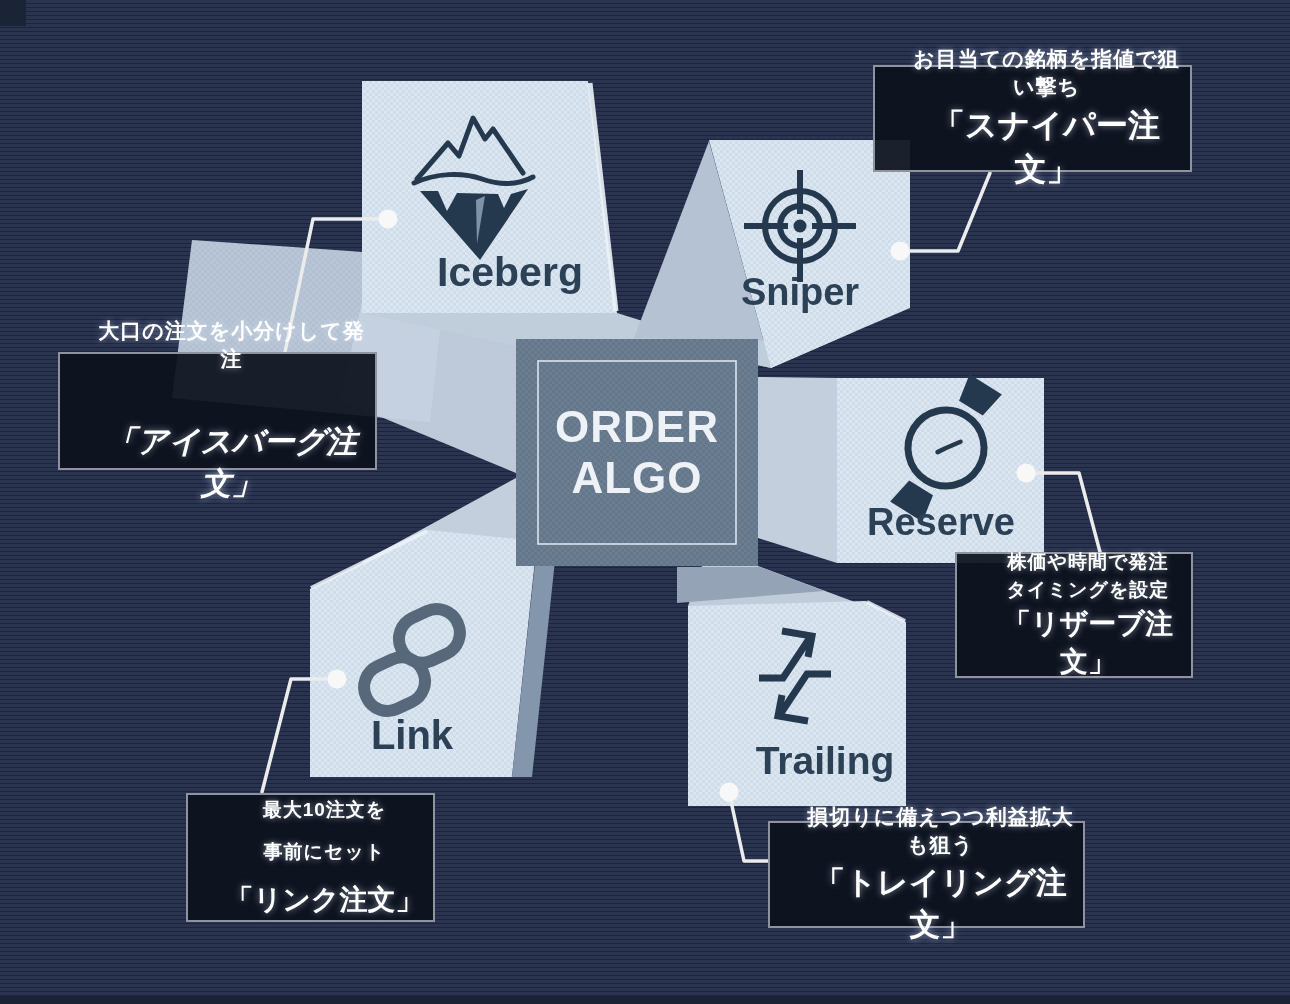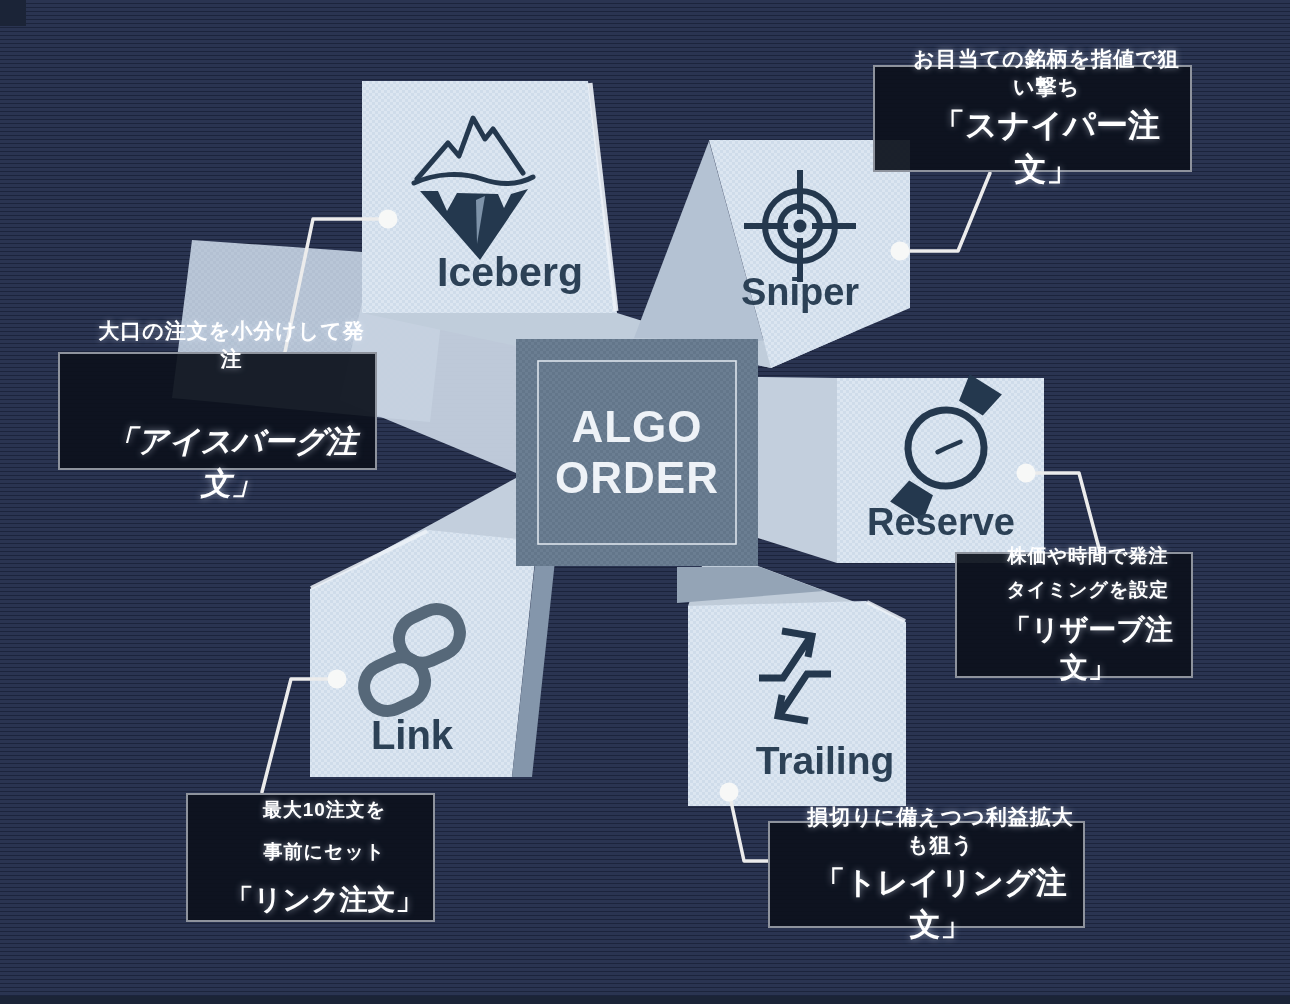--- a/index.html
+++ b/index.html
@@ -43,21 +43,21 @@
     background:var(--tooltip-bg);border:2px solid var(--tooltip-border);
     display:flex;flex-direction:column;align-items:center;justify-content:center;
     text-align:center;color:var(--tooltip-text);gap:3px;padding-left:28px;
   }
   .tip-line{font-weight:700;letter-spacing:1px;text-shadow:0 0 6px rgba(225,238,255,.55);}
   .tip-head{font-weight:700;text-shadow:0 0 7px rgba(225,238,255,.55);}
   .tt-iceberg{left:58px;top:352px;width:319px;height:118px;gap:48px;}
   .tt-iceberg .tip-line{font-size:21px;}  .tt-iceberg .tip-head{font-size:31px;font-style:italic;}
   .tt-sniper{left:873px;top:65px;width:319px;height:107px;}
   .tt-sniper .tip-line{font-size:21px;}   .tt-sniper .tip-head{font-size:32px;}
-  .tt-reserve{left:955px;top:552px;width:238px;height:126px;gap:8px;}
+  .tt-reserve{left:955px;top:552px;width:238px;height:126px;gap:2px;}
   .tt-reserve .tip-line{font-size:19px;}  .tt-reserve .tip-head{font-size:28px;}
   .tt-trailing{left:768px;top:821px;width:317px;height:107px;}
   .tt-trailing .tip-line{font-size:21px;} .tt-trailing .tip-head{font-size:31px;}
   .tt-link{left:186px;top:793px;width:249px;height:129px;gap:16px;}
   .tt-link .tip-line{font-size:19px;}     .tt-link .tip-head{font-size:28px;}
 </style>
 </head>
 <body>
 
 <div class="stage">
@@ -151,22 +151,22 @@
     <g fill="#f7f8f7">
       <circle cx="388" cy="219" r="9.5"></circle>
       <circle cx="900" cy="251" r="9.5"></circle>
       <circle cx="1026" cy="473" r="9.5"></circle>
       <circle cx="729" cy="792" r="9.5"></circle>
       <circle cx="337" cy="679" r="9.5"></circle>
     </g>
   </svg>
 
   <div class="overlay center-title">
+    <span>ORDER</span>
     <span>ALGO</span>
-    <span>ORDER</span>
   </div>
 
   <div class="panel-label label-iceberg">Iceberg</div>
   <div class="panel-label label-reserve">Reserve</div>
   <div class="panel-label label-sniper">Sniper</div>
   <div class="panel-label label-trailing">Trailing</div>
   <div class="panel-label label-link">Link</div>
 
   <div class="tooltip tt-iceberg">
     <div class="tip-line">大口の注文を小分けして発注</div>

